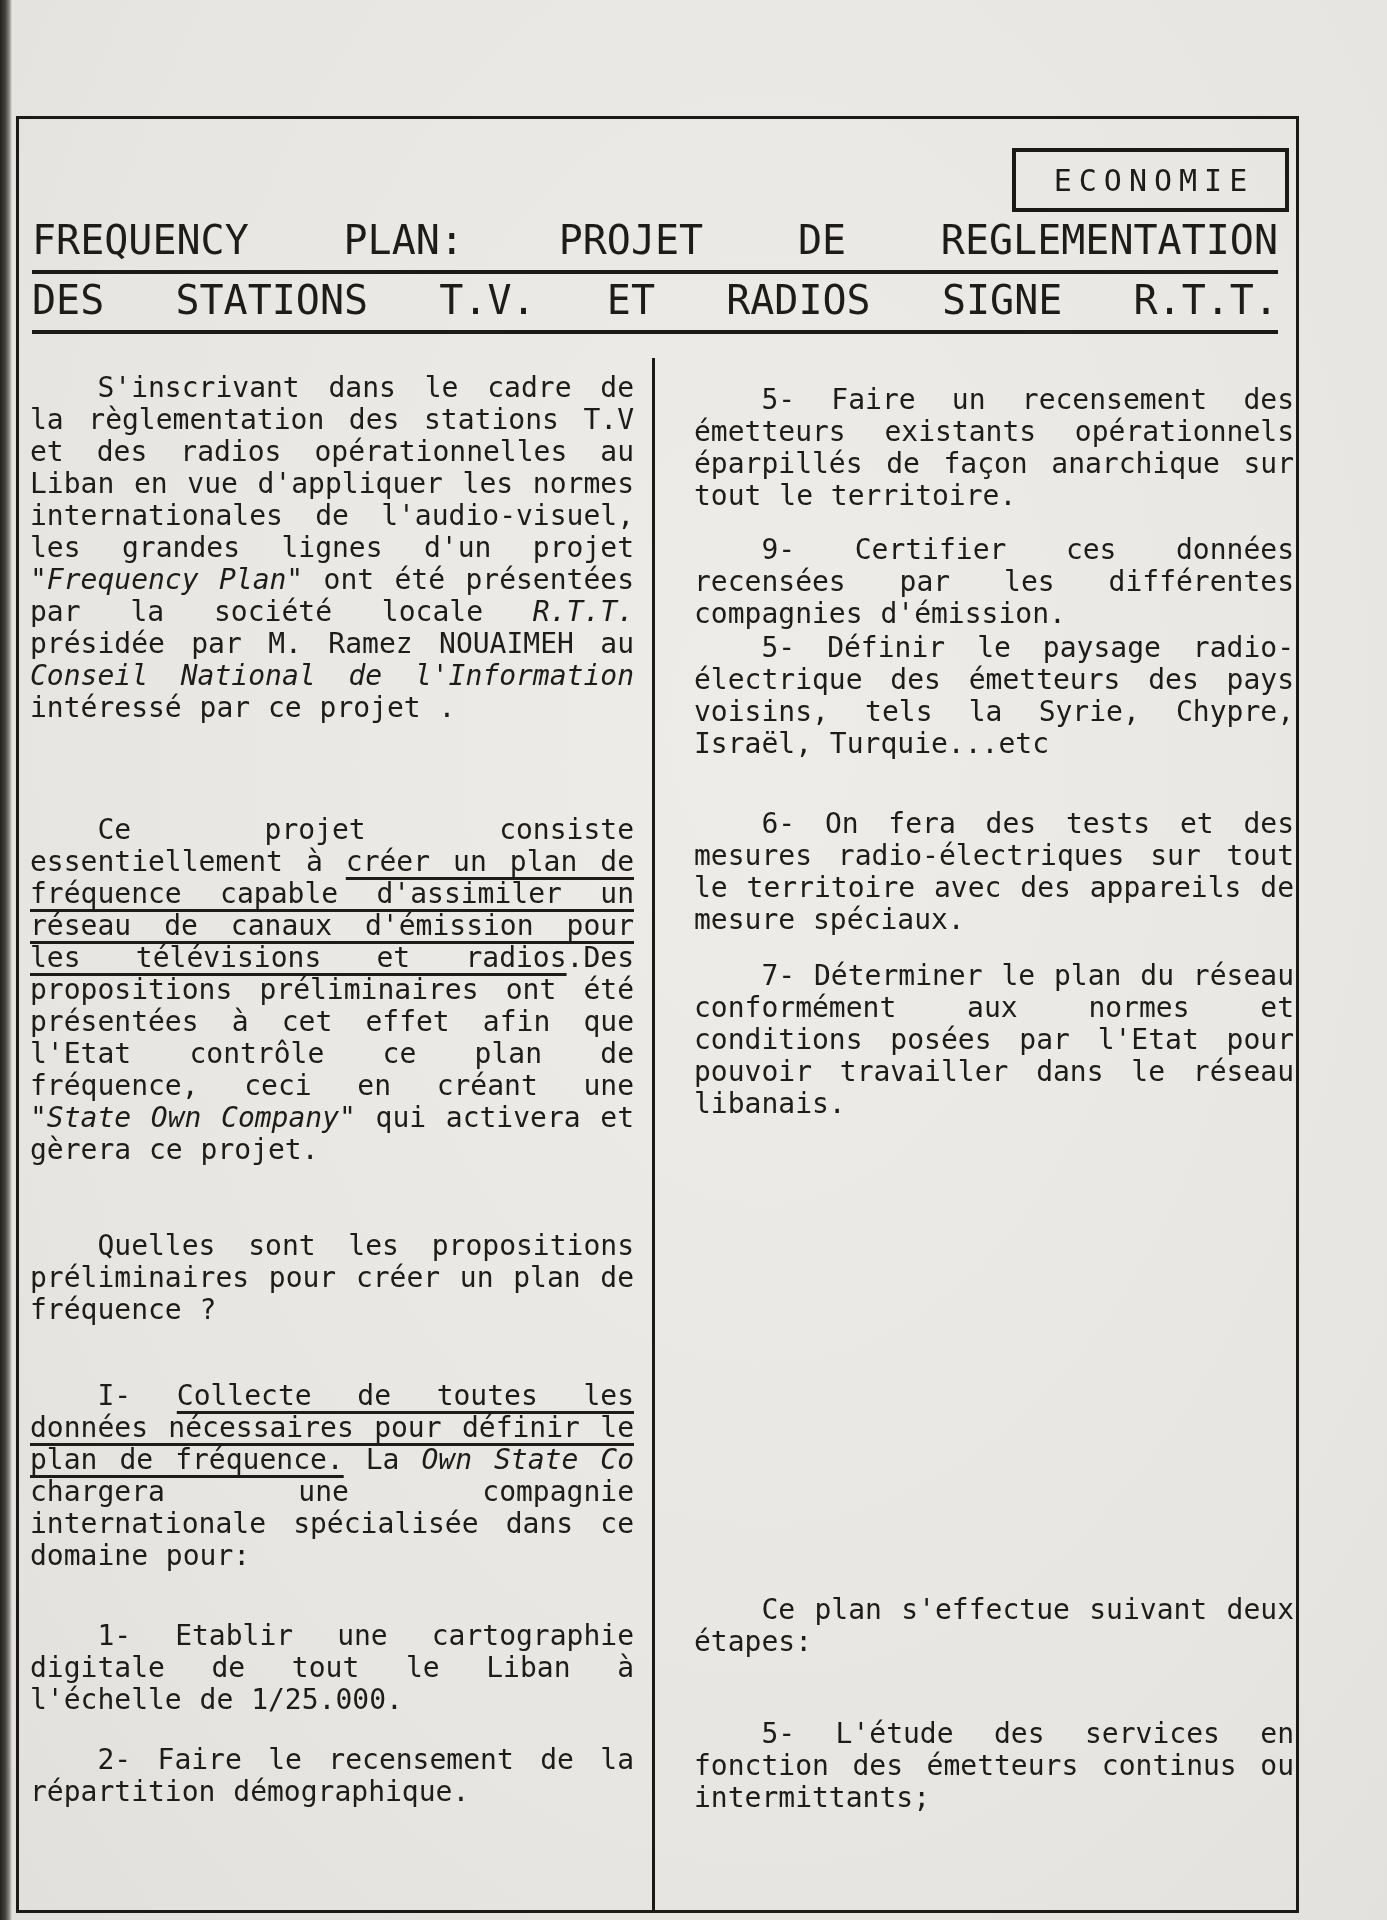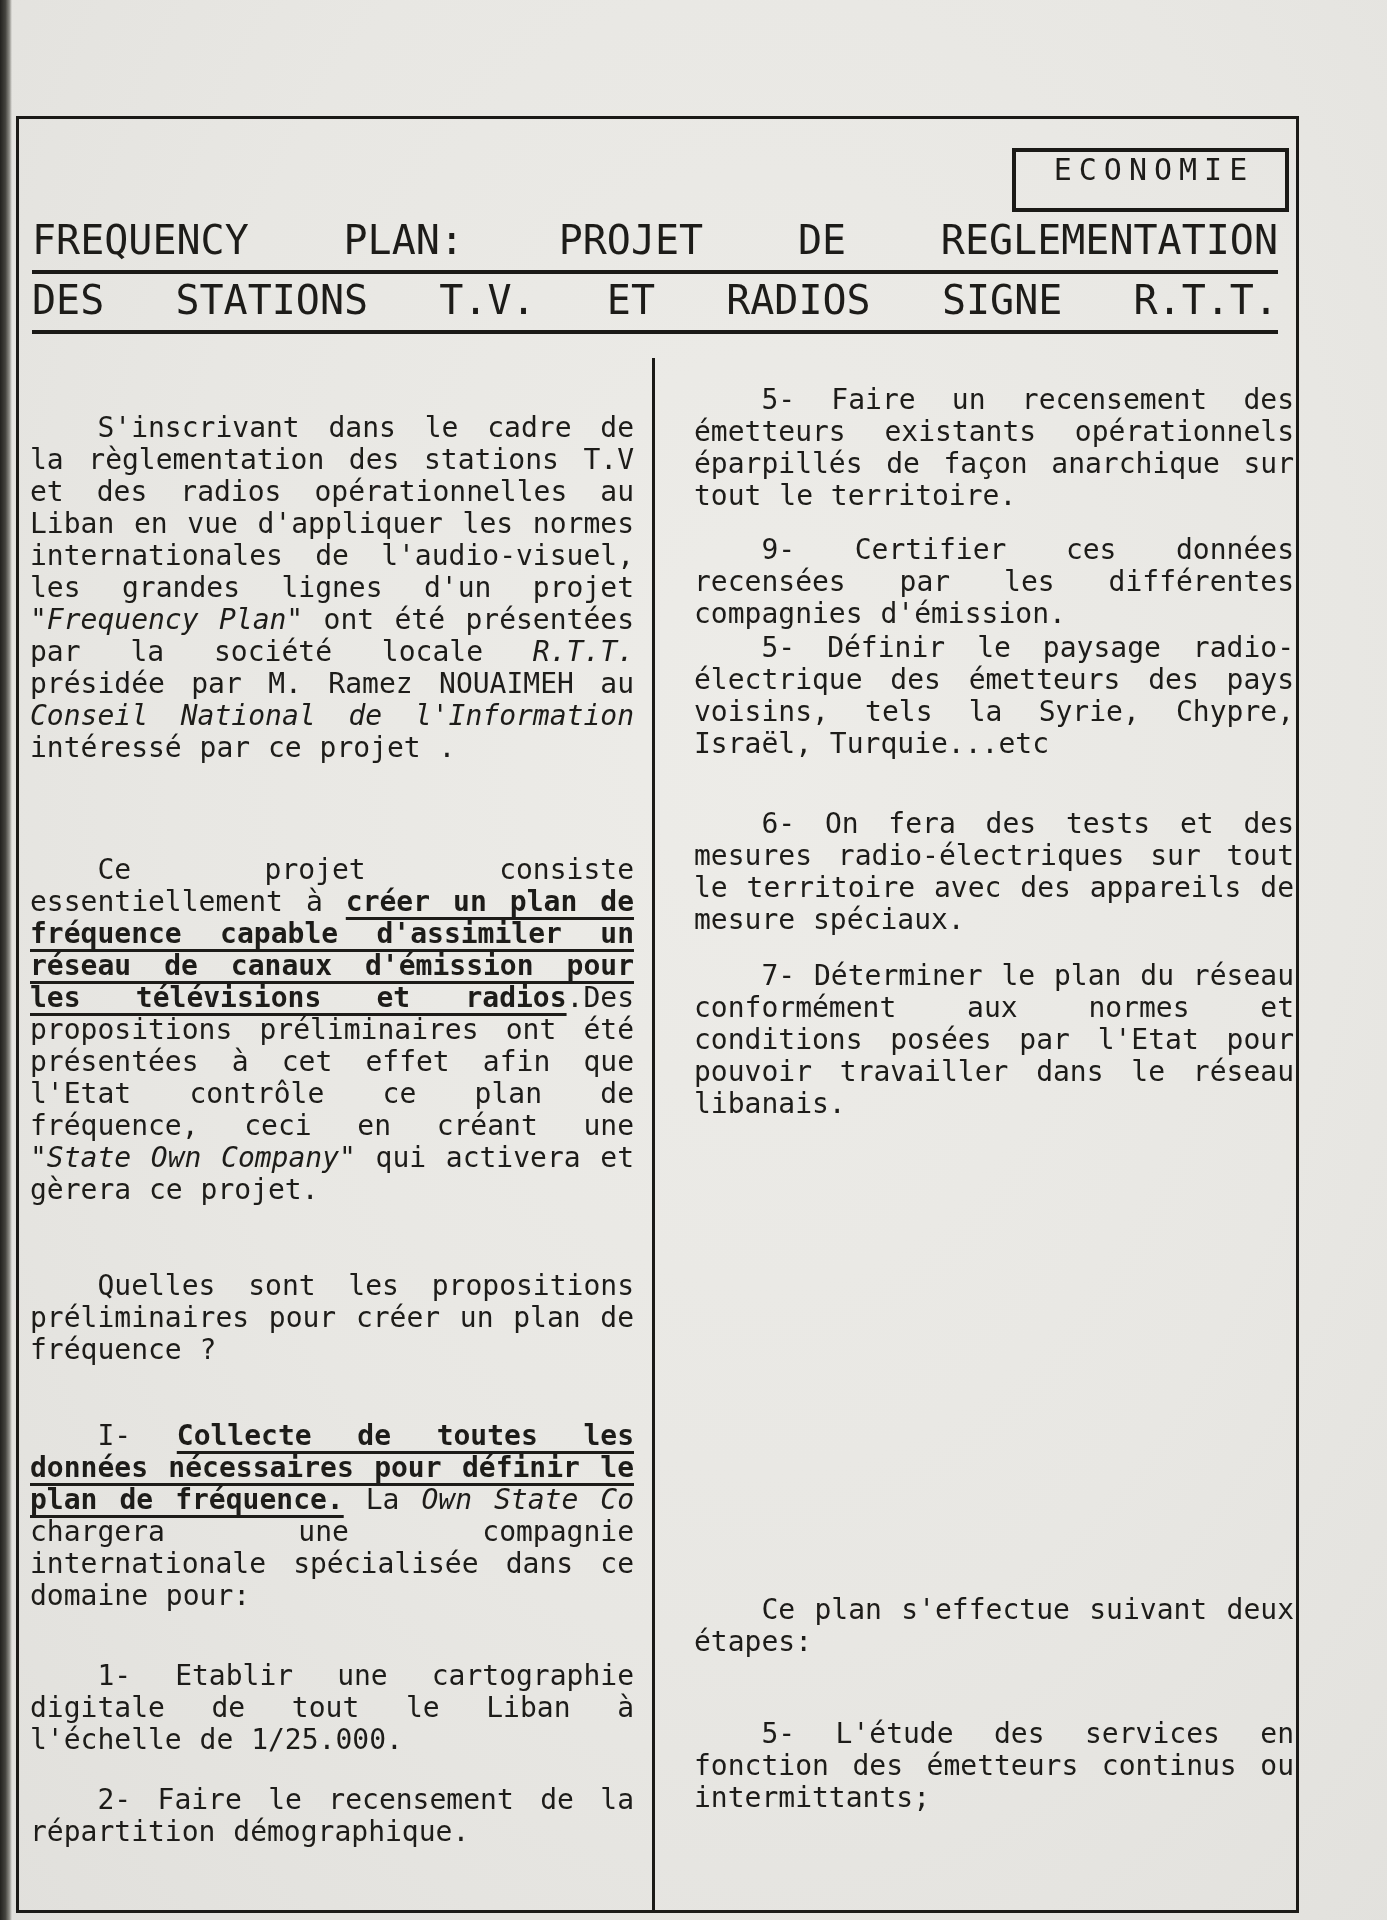--- a/index.html
+++ b/index.html
@@ -9,34 +9,34 @@
     font-family:"DejaVu Sans Mono","Liberation Mono",monospace;
     color:#1d1c19;
   }
   .page{position:absolute;inset:0;
     background:radial-gradient(ellipse at 55% 38%, #edece8 0%, #e8e7e3 55%, #e1e0dc 100%);}
   .scan-edge{position:absolute;left:0;top:0;width:12px;height:100%;
     background:linear-gradient(90deg,#22211e 0%,#45443f 45%,#8c8b85 78%,rgba(140,139,133,0) 100%);}
   .frame{position:absolute;left:16px;top:116px;width:1277px;height:1791px;
     border:3px solid #1b1a17;}
   .econ-box{position:absolute;left:1012px;top:148px;width:262px;height:56px;
-    border:4px solid #1b1a17;display:flex;align-items:flex-start;justify-content:center;
+    border:4px solid #1b1a17;display:flex;align-items:center;justify-content:center;
     font-size:30px;letter-spacing:7px;padding-left:7px;background:transparent;}
   .title{position:absolute;left:32px;width:1246px;font-size:40px;line-height:44px;
     text-align:justify;text-align-last:justify;white-space:normal;
     border-bottom:4px solid #1b1a17;padding-bottom:8px;}
   .title1{top:218px;}
   .title2{top:278px;}
   .divider{position:absolute;left:652px;top:358px;width:3px;height:1552px;background:#1b1a17;}
   .col p{position:absolute;margin:0;font-size:28px;line-height:32px;
     text-align:justify;text-indent:4ch;word-spacing:1px;}
-  .col-left p{left:30px;width:604px;margin-top:40px;}
+  .col-left p{left:30px;width:604px;}
   .col-right p{left:694px;width:600px;}
   .it{font-style:italic;}
-  .u{font-weight:bold;text-decoration:underline;text-decoration-thickness:3px;
+  .u{font-weight:normal;text-decoration:underline;text-decoration-thickness:3px;
     text-underline-offset:6px;text-decoration-skip-ink:none;}
   .noind{text-indent:0 !important;}
   .jblock{display:block;text-indent:4ch;text-align:justify;text-align-last:justify;}
   .footer{position:absolute;left:694px;top:1806px;width:600px;text-align:right;
     font-size:27px;font-style:italic;font-weight:bold;}
 </style>
 </head>
 <body>
 
 <div class="page">

